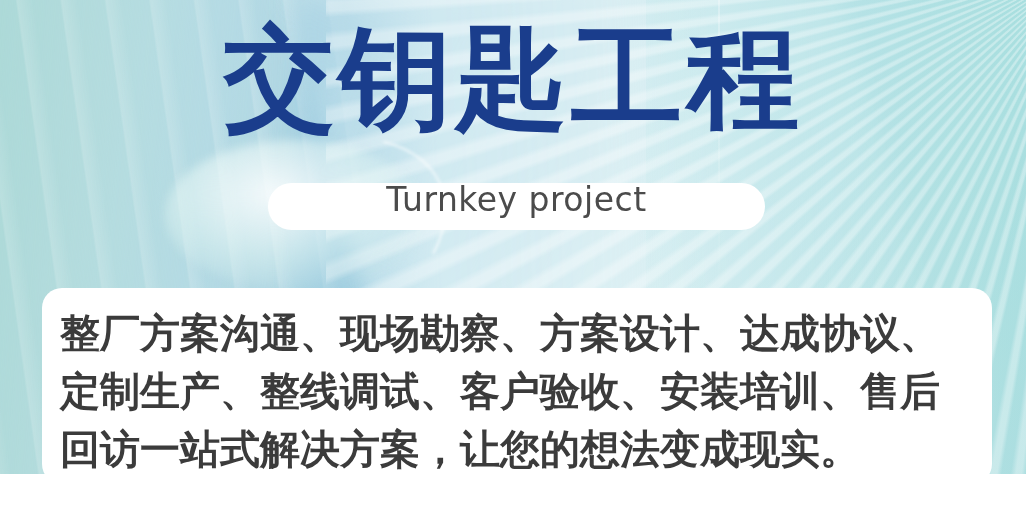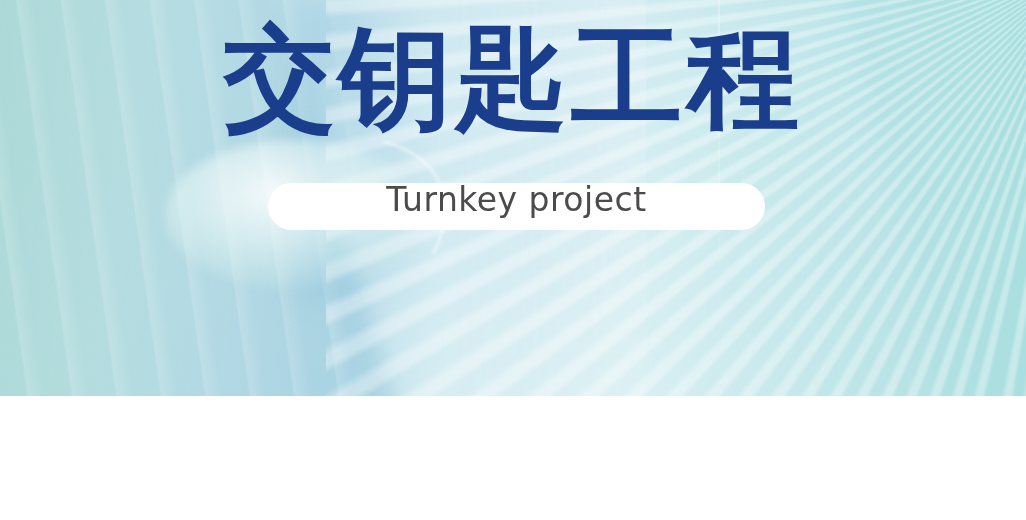--- a/index.html
+++ b/index.html
@@ -8,21 +8,21 @@
     padding: 0;
     background: #ffffff;
   }
   body {
     font-family: "Liberation Sans", "DejaVu Sans", sans-serif;
   }
 
   .banner {
     position: relative;
     width: 1026px;
-    height: 396px;
+    height: 474px;
     overflow: hidden;
     background: #b5dbe6;
   }
 
   
   .bg-base {
     position: absolute;
     inset: 0;
     background: linear-gradient(100deg,
         #b4dae4 0%,
@@ -252,15 +252,22 @@
   <div class="bg-arc"></div>
 
   <div class="content">
 
     <div class="headline">交钥匙工程</div>
 
     <div class="subtitle-pill">
       <span class="subtitle-text">Turnkey project</span>
     </div>
 
+    <div class="body-card">
+      <div class="body-lines">
+        <span class="body-line">整厂方案沟通、现场勘察、方案设计、达成协议、</span>
+        <span class="body-line">定制生产、整线调试、客户验收、安装培训、售后</span>
+        <span class="body-line">回访一站式解决方案，让您的想法变成现实。</span>
+      </div>
+    </div>
 
   </div>
 </div>
 
 </body></html>

